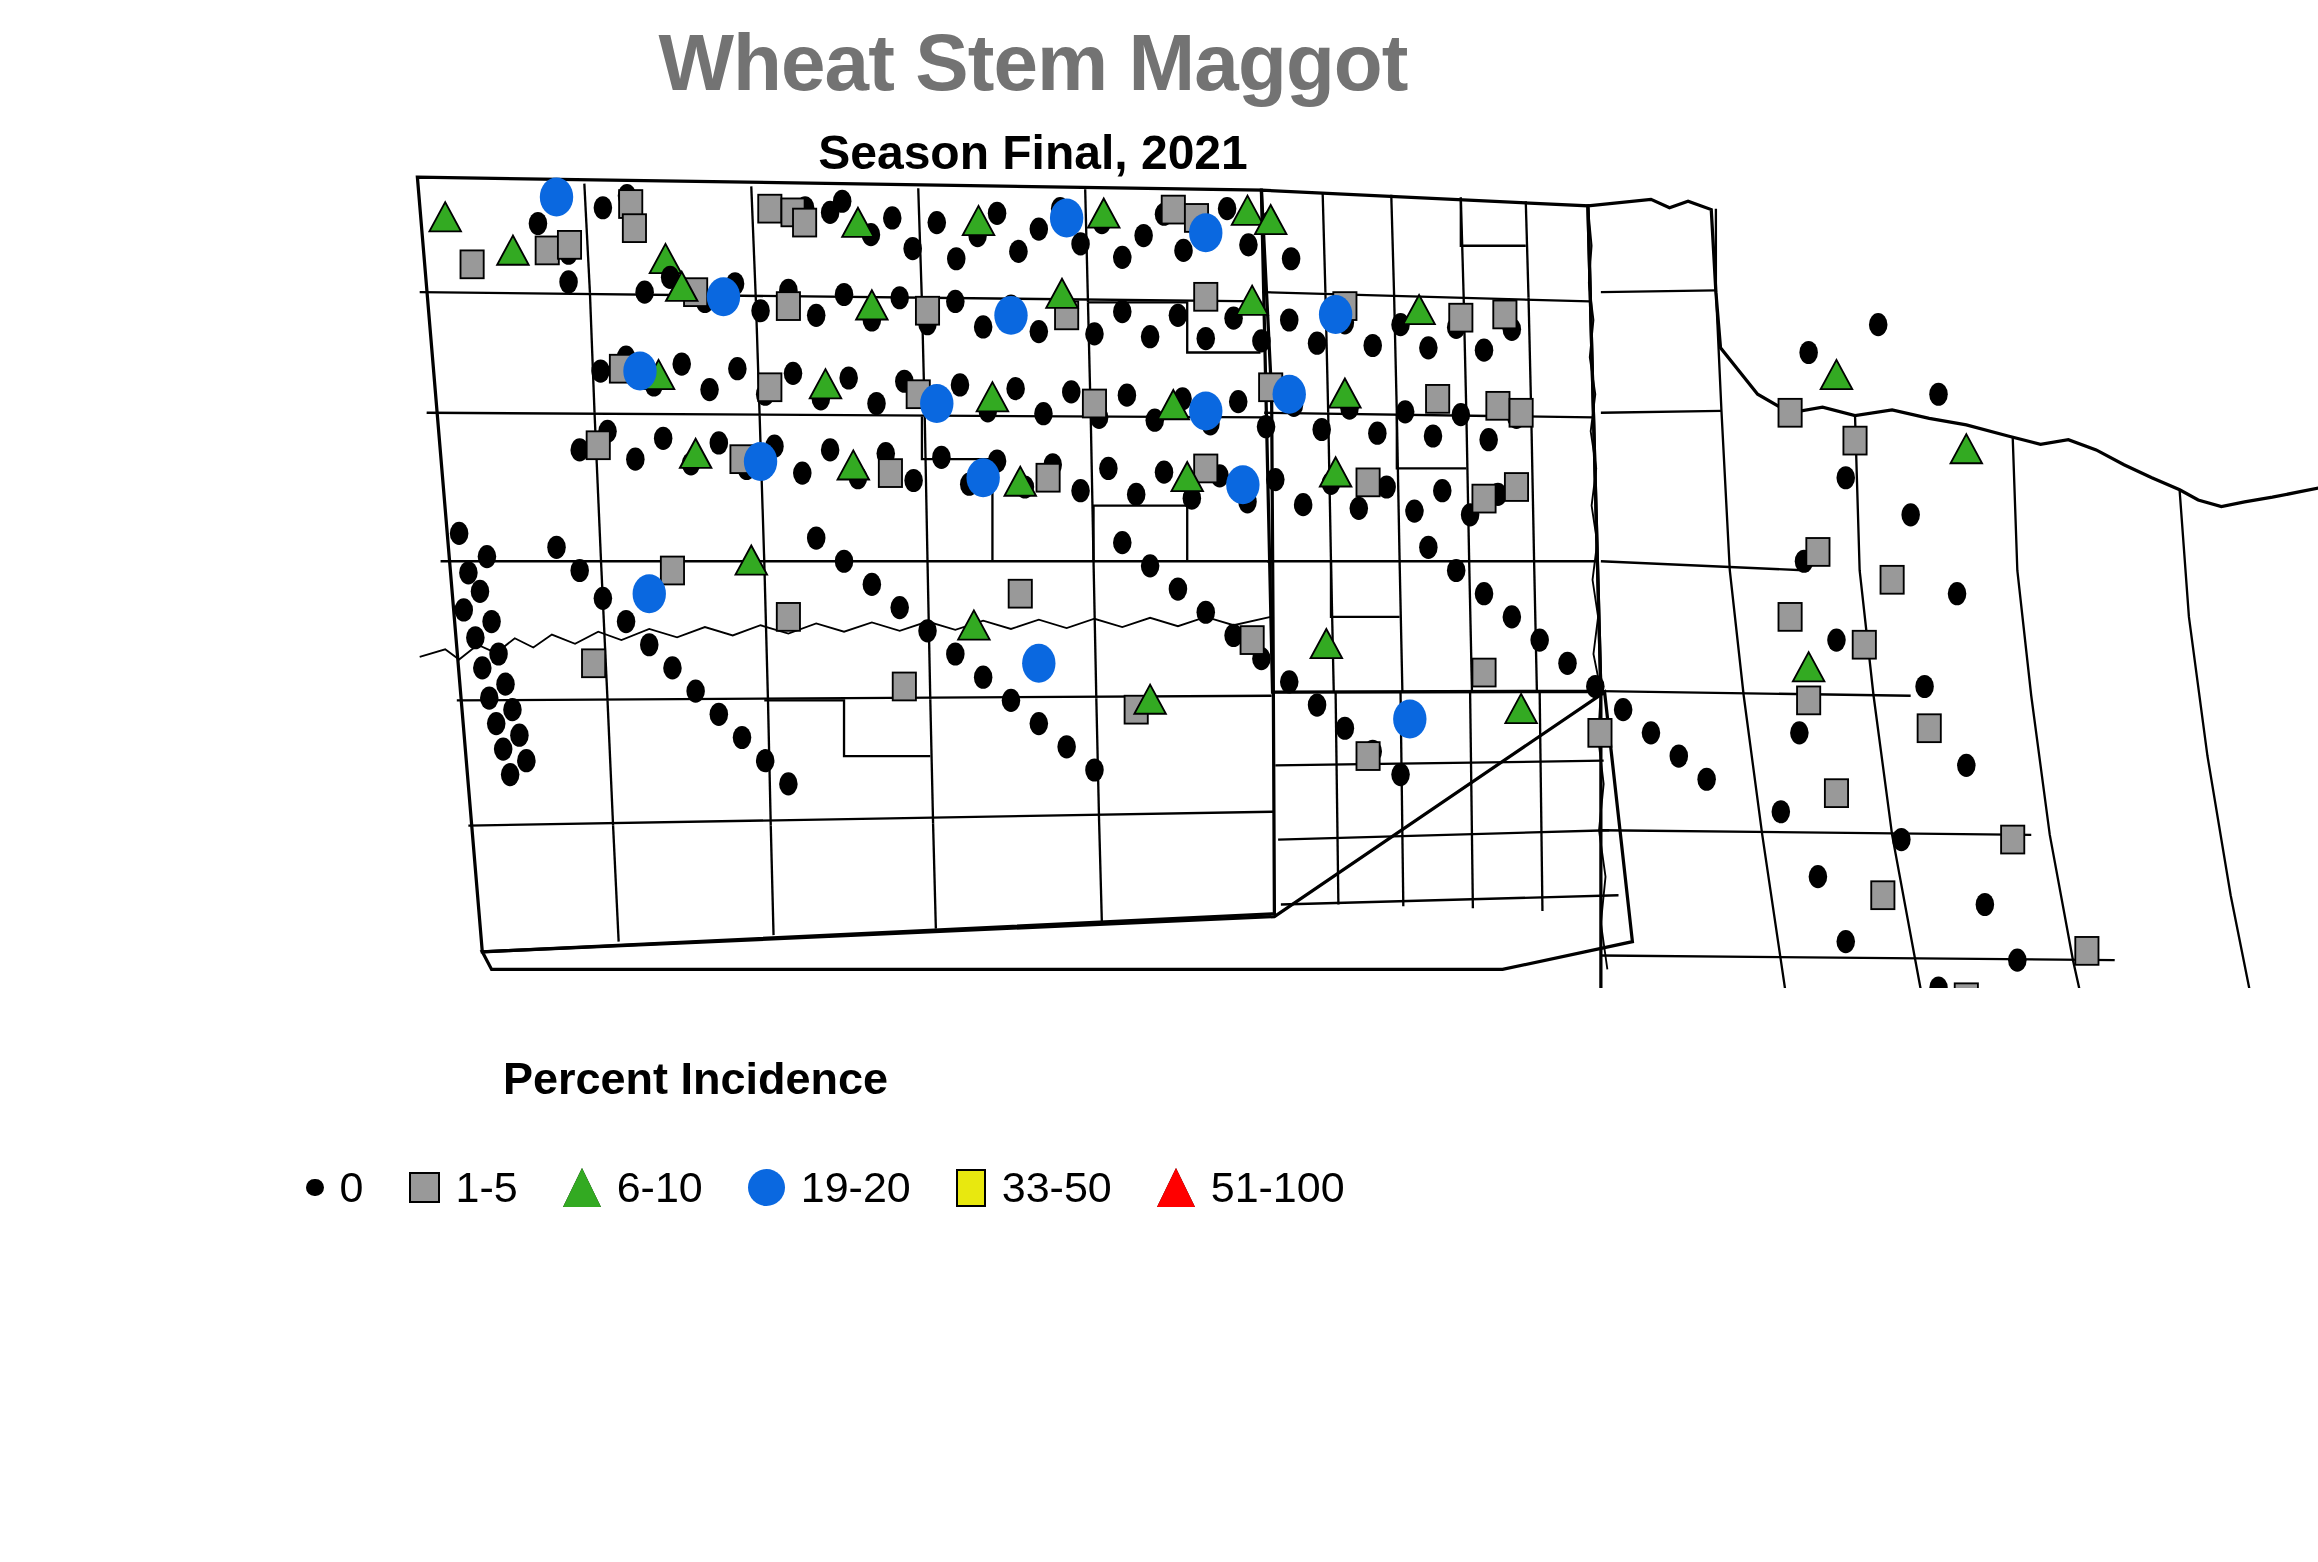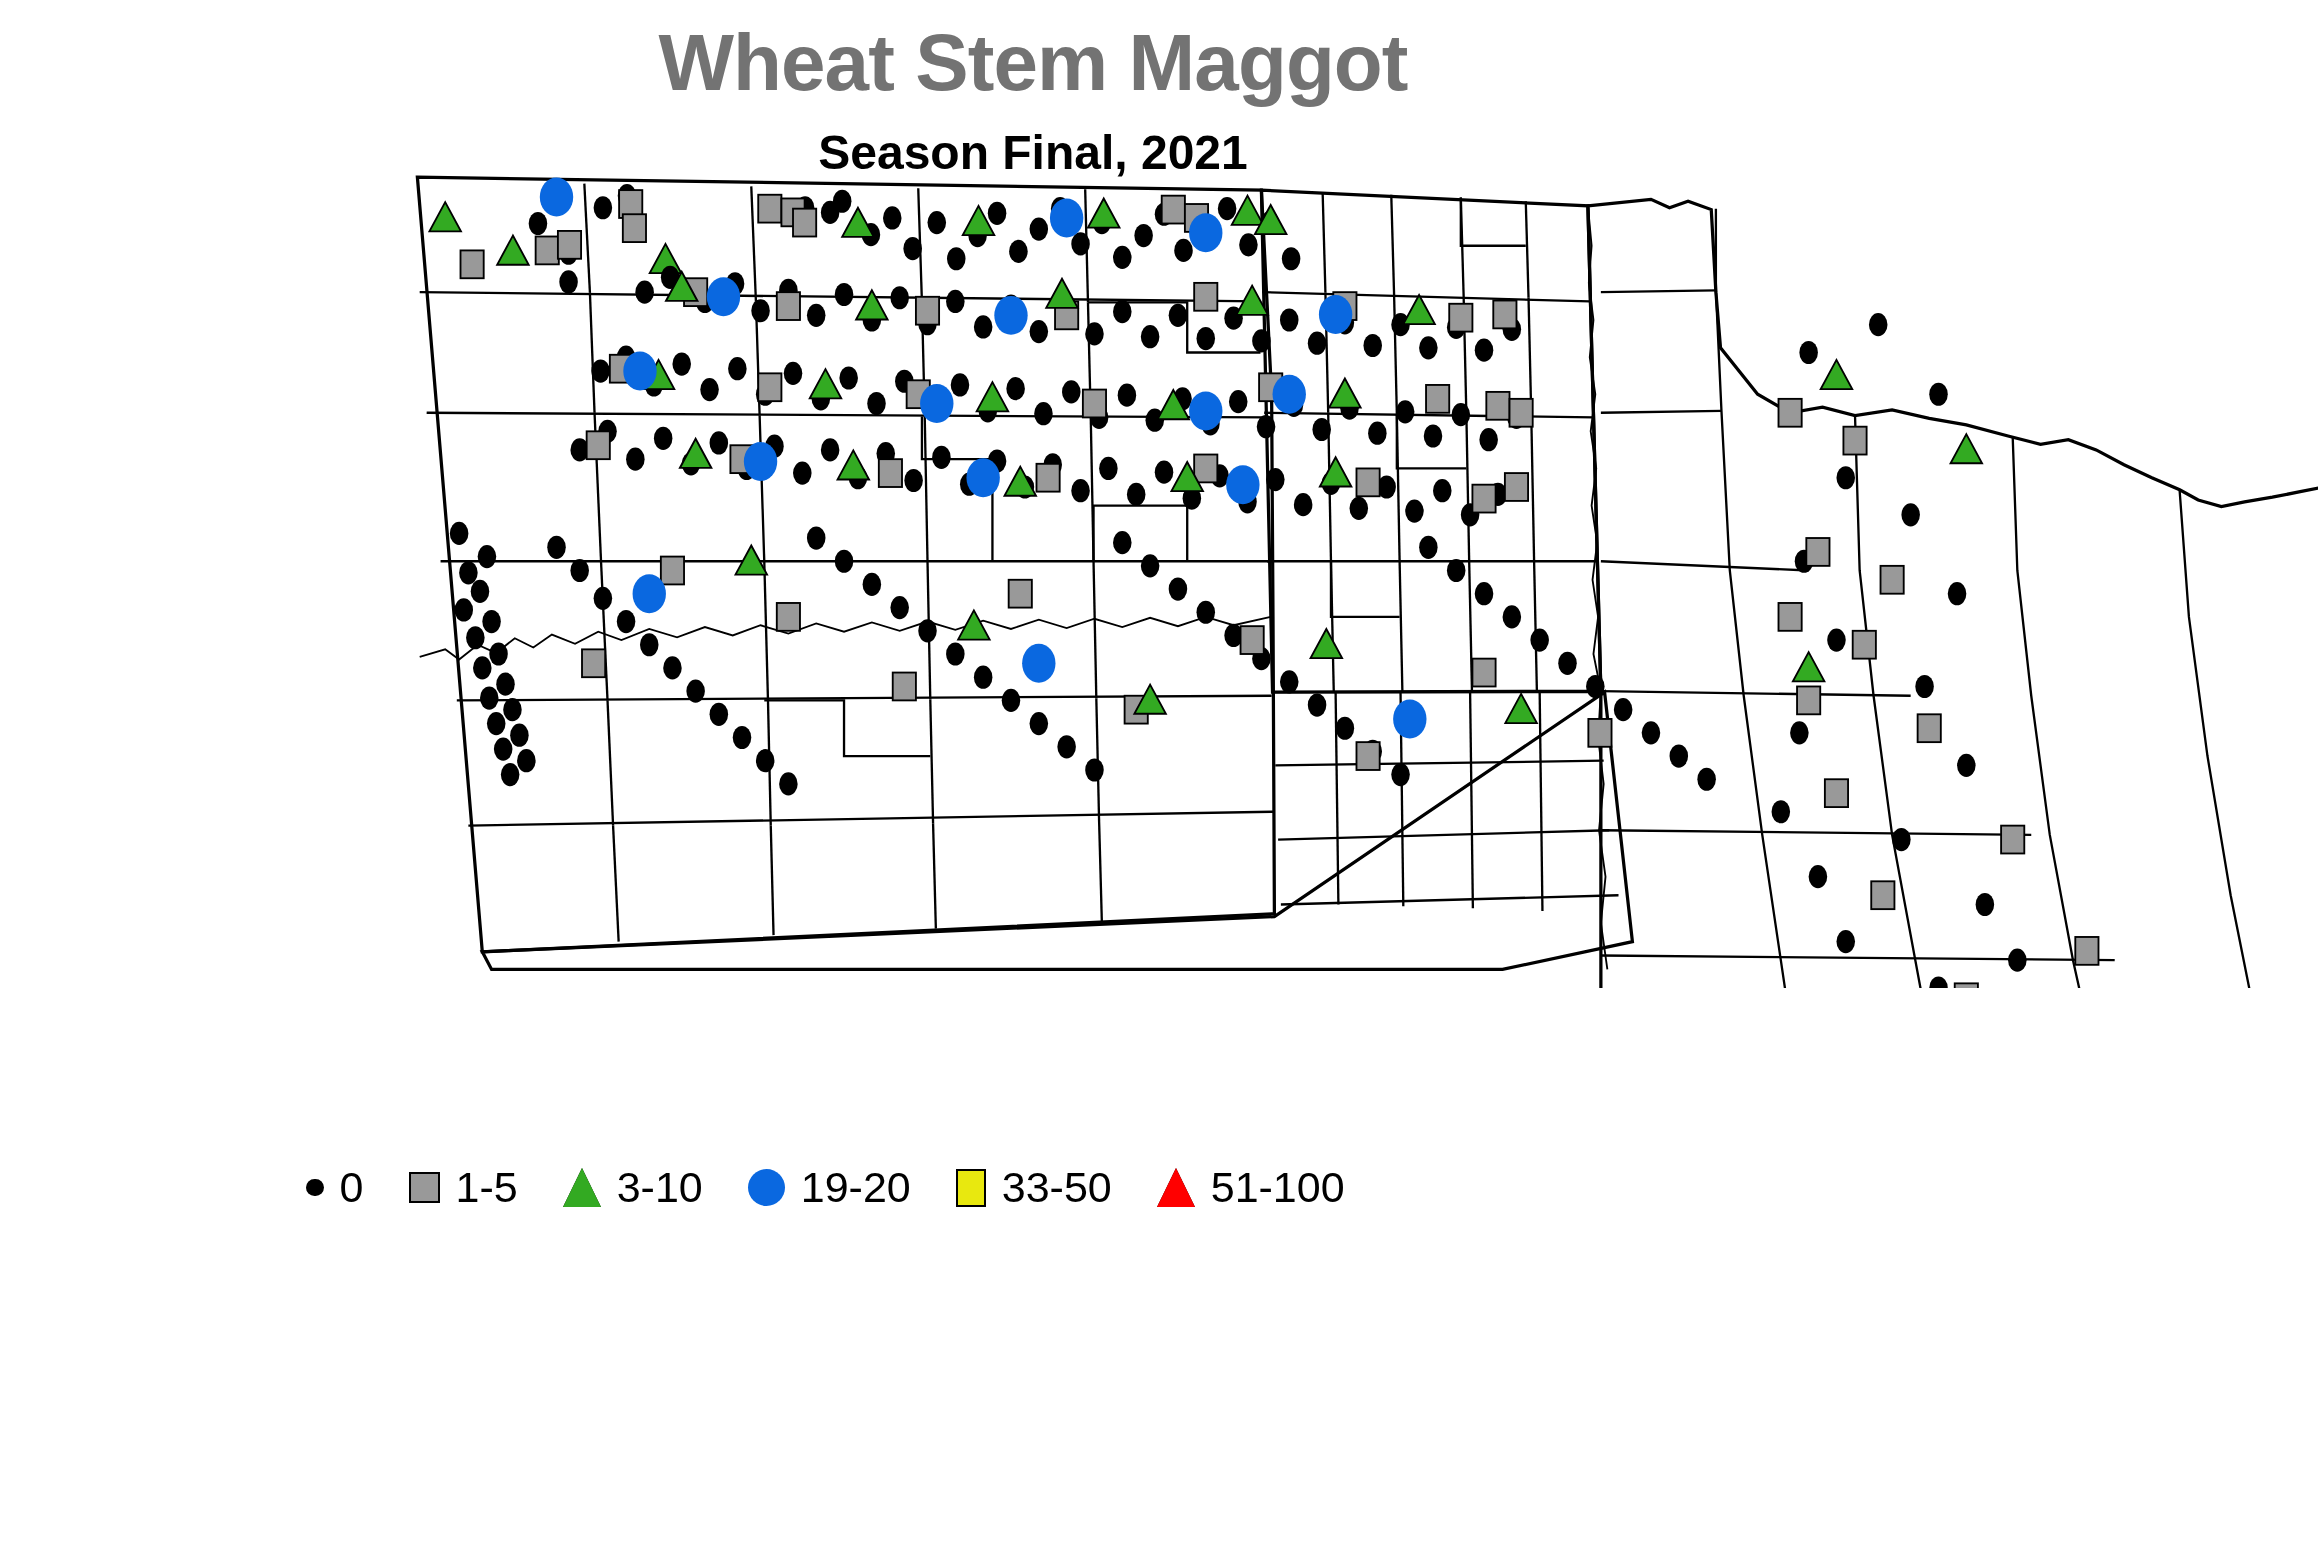--- a/index.html
+++ b/index.html
@@ -522,32 +522,33 @@
           <rect x="4835" y="1930" width="50" height="60" fill="#999999" stroke="#000" stroke-width="4"></rect>
           <rect x="5055" y="2010" width="50" height="60" fill="#999999" stroke="#000" stroke-width="4"></rect>
           <polygon points="3960,446 3926,508.9 3994,508.9" fill="#33aa22" stroke="#000" stroke-width="4"></polygon>
           <polygon points="4240,606 4206,668.9 4274,668.9" fill="#33aa22" stroke="#000" stroke-width="4"></polygon>
           <polygon points="3900,1076 3866,1138.9 3934,1138.9" fill="#33aa22" stroke="#000" stroke-width="4"></polygon>
         </g>
     </svg>
   </div>
 
   <div id="legend">
+    <div id="legend-title">Percent Incidence</div>
     <div id="legend-row">
         <div class="leg-item">
           <div class="sw sw-dot" style="background: rgb(0, 0, 0);"></div>
           <span class="leg-label">0</span>
         </div>
         <div class="leg-item">
           <div class="sw sw-sq" style="background: rgb(153, 153, 153);"></div>
           <span class="leg-label">1-5</span>
         </div>
         <div class="leg-item">
           <div class="sw sw-tri" style="border-bottom: 39px solid rgb(51, 170, 34); filter: drop-shadow(rgb(0, 0, 0) 0px 0px 0px); position: relative;"></div>
-          <span class="leg-label">3-10</span>
+          <span class="leg-label">6-10</span>
         </div>
         <div class="leg-item">
           <div class="sw sw-circ" style="background: rgb(10, 104, 224);"></div>
           <span class="leg-label">19-20</span>
         </div>
         <div class="leg-item">
           <div class="sw sw-sq" style="background: rgb(232, 232, 15); width: 30px; height: 38px;"></div>
           <span class="leg-label">33-50</span>
         </div>
         <div class="leg-item">

